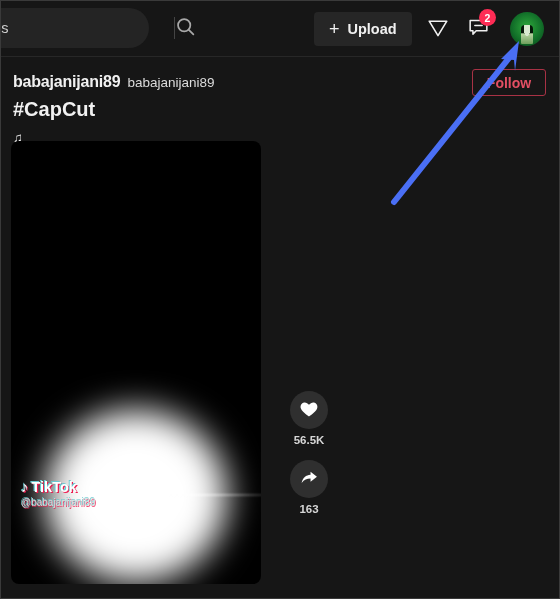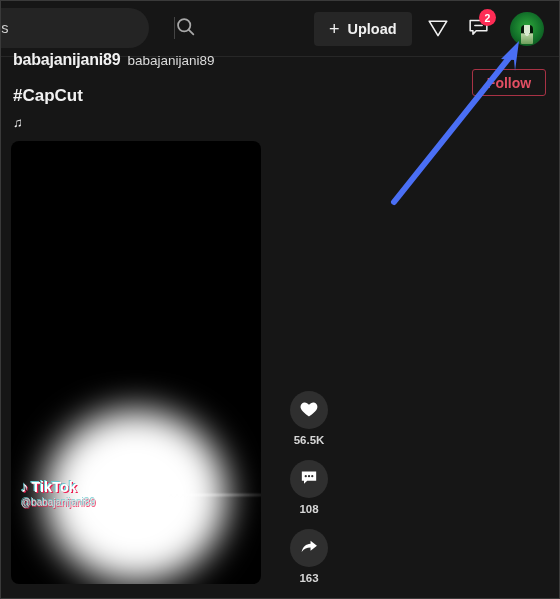--- a/index.html
+++ b/index.html
@@ -145,34 +145,34 @@
     height: 19px;
     margin-bottom: 2px;
     background:
       radial-gradient(ellipse at 50% 16%, #d9ead0 0 36%, transparent 38%),
       linear-gradient(to bottom, rgba(0,0,0,.85) 0 42%, #b9d6a4 46%, #6fa05c 100%);
     border-radius: 4px 4px 1px 1px;
     filter: blur(.3px);
   }
 
   
-  #info { position: absolute; top: 50px; left: 12px; width: 440px; }
+  #info { position: absolute; top: 72px; left: 12px; width: 440px; }
   #name-row { display: flex; align-items: baseline; gap: 7px; }
   #display-name {
     color: #f1f1f1;
     font-size: 16px;
     font-weight: bold;
     letter-spacing: -.2px;
     cursor: pointer;
   }
   #handle { color: #dcdcdc; font-size: 13.5px; }
   #caption {
-    margin-top: 17px;
+    margin-top: 7px;
     color: #f1f1f1;
-    font-size: 17px;
+    font-size: 20px;
     font-weight: bold;
     cursor: pointer;
   }
   #music-row {
     margin-top: 9px;
     display: flex;
     align-items: center;
     gap: 6px;
     color: #f1f1f1;
     font-size: 14px;
@@ -363,33 +363,20 @@
       <button class="act-btn">
         <span>
           <svg width="20" height="20" viewBox="0 0 24 24" fill="#ffffff">
             <path d="M12 21s-7.6-4.9-9.6-9.3C.9 8.2 2.8 4.6 6.3 4.1c2.2-.3 4.2 1 5.7 2.9 1.5-1.9 3.5-3.2 5.7-2.9 3.5.5 5.4 4.1 3.9 7.6C19.6 16.1 12 21 12 21z"></path>
           </svg>
         </span>
       </button>
       <span class="act-count">56.5K</span>
     </div>
 
-    <div class="act">
-      <button class="act-btn">
-        <span>
-          <svg width="20" height="20" viewBox="0 0 24 24" fill="#ffffff">
-            <path d="M3.4 4.2h17.2v11.2H9.9l-3.9 3.6v-3.6H3.4z"></path>
-            <circle cx="8.1" cy="9.8" r="1.35" fill="#2f2f2f"></circle>
-            <circle cx="12" cy="9.8" r="1.35" fill="#2f2f2f"></circle>
-            <circle cx="15.9" cy="9.8" r="1.35" fill="#2f2f2f"></circle>
-          </svg>
-        </span>
-      </button>
-      <span class="act-count">108</span>
-    </div>
 
     <div class="act">
       <button class="act-btn">
         <span>
           <svg width="21" height="21" viewBox="0 0 24 24" fill="#ffffff">
             <path d="M13.2 5.3v3.5C7.9 9.1 4.4 12.1 3 18.2c3-3.6 5.9-5 10.2-5v3.6l7.3-5.8z"></path>
           </svg>
         </span>
       </button>
       <span class="act-count">163</span>

